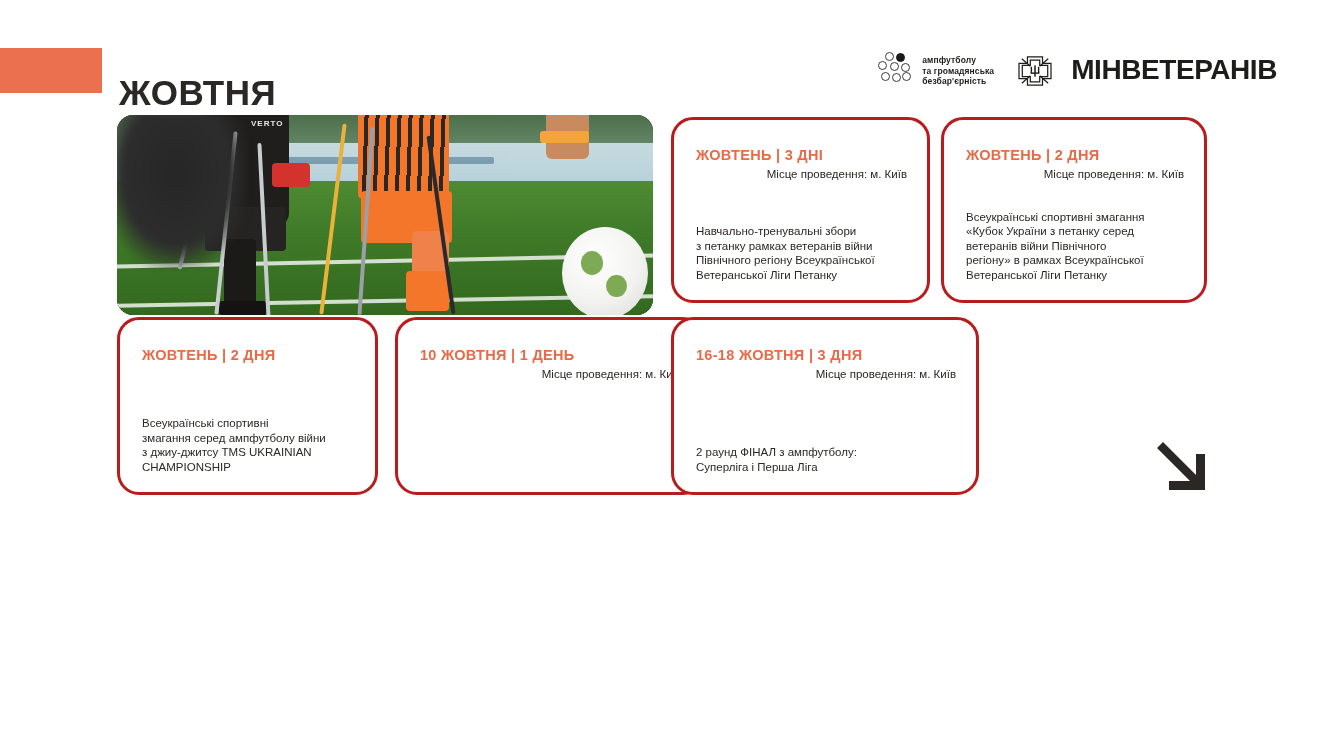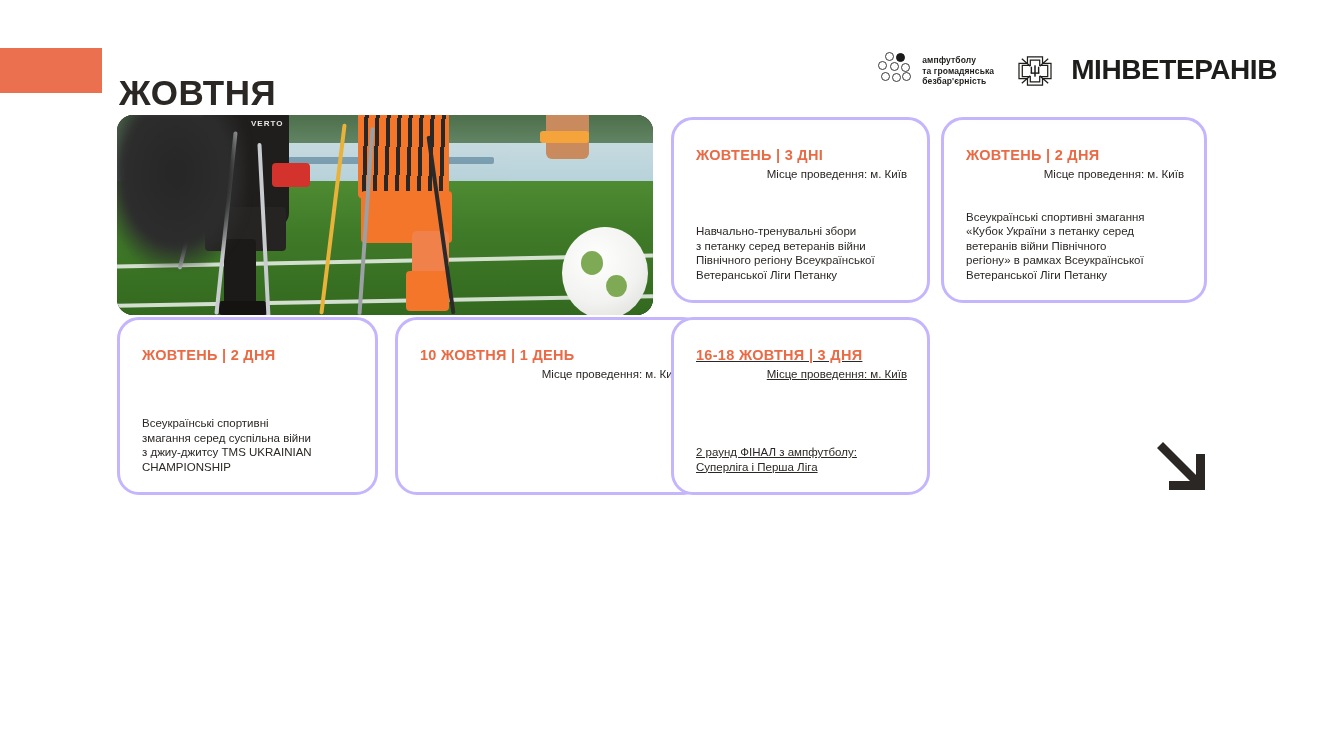--- a/index.html
+++ b/index.html
@@ -149,21 +149,21 @@
   .ball:before { content:""; position:absolute; left:22%; top:26%; width:26%; height:26%;
           background:#7faa55; border-radius:50%; }
   .ball:after  { content:""; position:absolute; left:52%; top:52%; width:24%; height:24%;
           background:#7faa55; border-radius:50%; }
   .vert-text { position:absolute; left:25%; top:2%; font-size:8px; font-weight:bold;
           color:#e8e8e8; letter-spacing:1px; }
 
   
   .card {
     position: absolute;
-    border: 3px solid #c4b5fd;
+    border: 3px solid #b91c1c;
     border-radius: 22px;
     background: #ffffff;
     box-sizing: border-box;
     padding: 26px 20px 18px 22px;
     display: flex;
     flex-direction: column;
   }
   .card-heading {
     font-size: 14.5px;
     font-weight: bold;
@@ -187,21 +187,21 @@
     color: #2b2724;
     margin: auto 0 0 0;
     white-space: pre-line;
   }
 
   
   #card-0 { left: 671px; top: 117px;  width: 259px; height: 186px; }
   #card-1 { left: 941px; top: 117px;  width: 266px; height: 186px; }
   #card-2 { left: 117px; top: 317px;  width: 261px; height: 178px; }
   #card-3 { left: 395px; top: 317px;  width: 310px; height: 178px; }
-  #card-4 { left: 671px; top: 317px;  width: 259px; height: 178px; text-decoration: underline; }
+  #card-4 { left: 671px; top: 317px;  width: 308px; height: 178px; }
 
   
   .arrow-next {
     position: absolute;
     left: 1152px;
     top: 437px;
     width: 62px;
     height: 62px;
   }
 </style>
@@ -277,40 +277,40 @@
     <div class="ball"></div>
     <div class="blur-left"></div>
     <div class="vert-text">VERTO</div>
   </div>
 </div>
 
 <div class="card" id="card-0">
   <div class="card-heading">ЖОВТЕНЬ | 3 ДНІ</div>
   <div class="card-place">Місце проведення: м. Київ</div>
   <div class="card-body">Навчально-тренувальні збори
-з петанку серед ветеранів війни
+з петанку рамках ветеранів війни
 Північного регіону Всеукраїнської
 Ветеранської Ліги Петанку</div>
 </div>
 
 <div class="card" id="card-1">
   <div class="card-heading">ЖОВТЕНЬ | 2 ДНЯ</div>
   <div class="card-place">Місце проведення: м. Київ</div>
   <div class="card-body">Всеукраїнські спортивні змагання
 «Кубок України з петанку серед
 ветеранів війни Північного
 регіону» в рамках Всеукраїнської
 Ветеранської Ліги Петанку</div>
 </div>
 
 <div class="card" id="card-2">
   <div class="card-heading">ЖОВТЕНЬ | 2 ДНЯ</div>
   <div class="card-place hidden"></div>
   <div class="card-body">Всеукраїнські спортивні
-змагання серед суспільна війни
+змагання серед ампфутболу війни
 з джиу-джитсу TMS UKRAINIAN
 CHAMPIONSHIP</div>
 </div>
 
 <div class="card" id="card-3">
   <div class="card-heading">10 ЖОВТНЯ | 1 ДЕНЬ</div>
   <div class="card-place">Місце проведення: м. Київ</div>
 </div>
 
 <div class="card" id="card-4">

